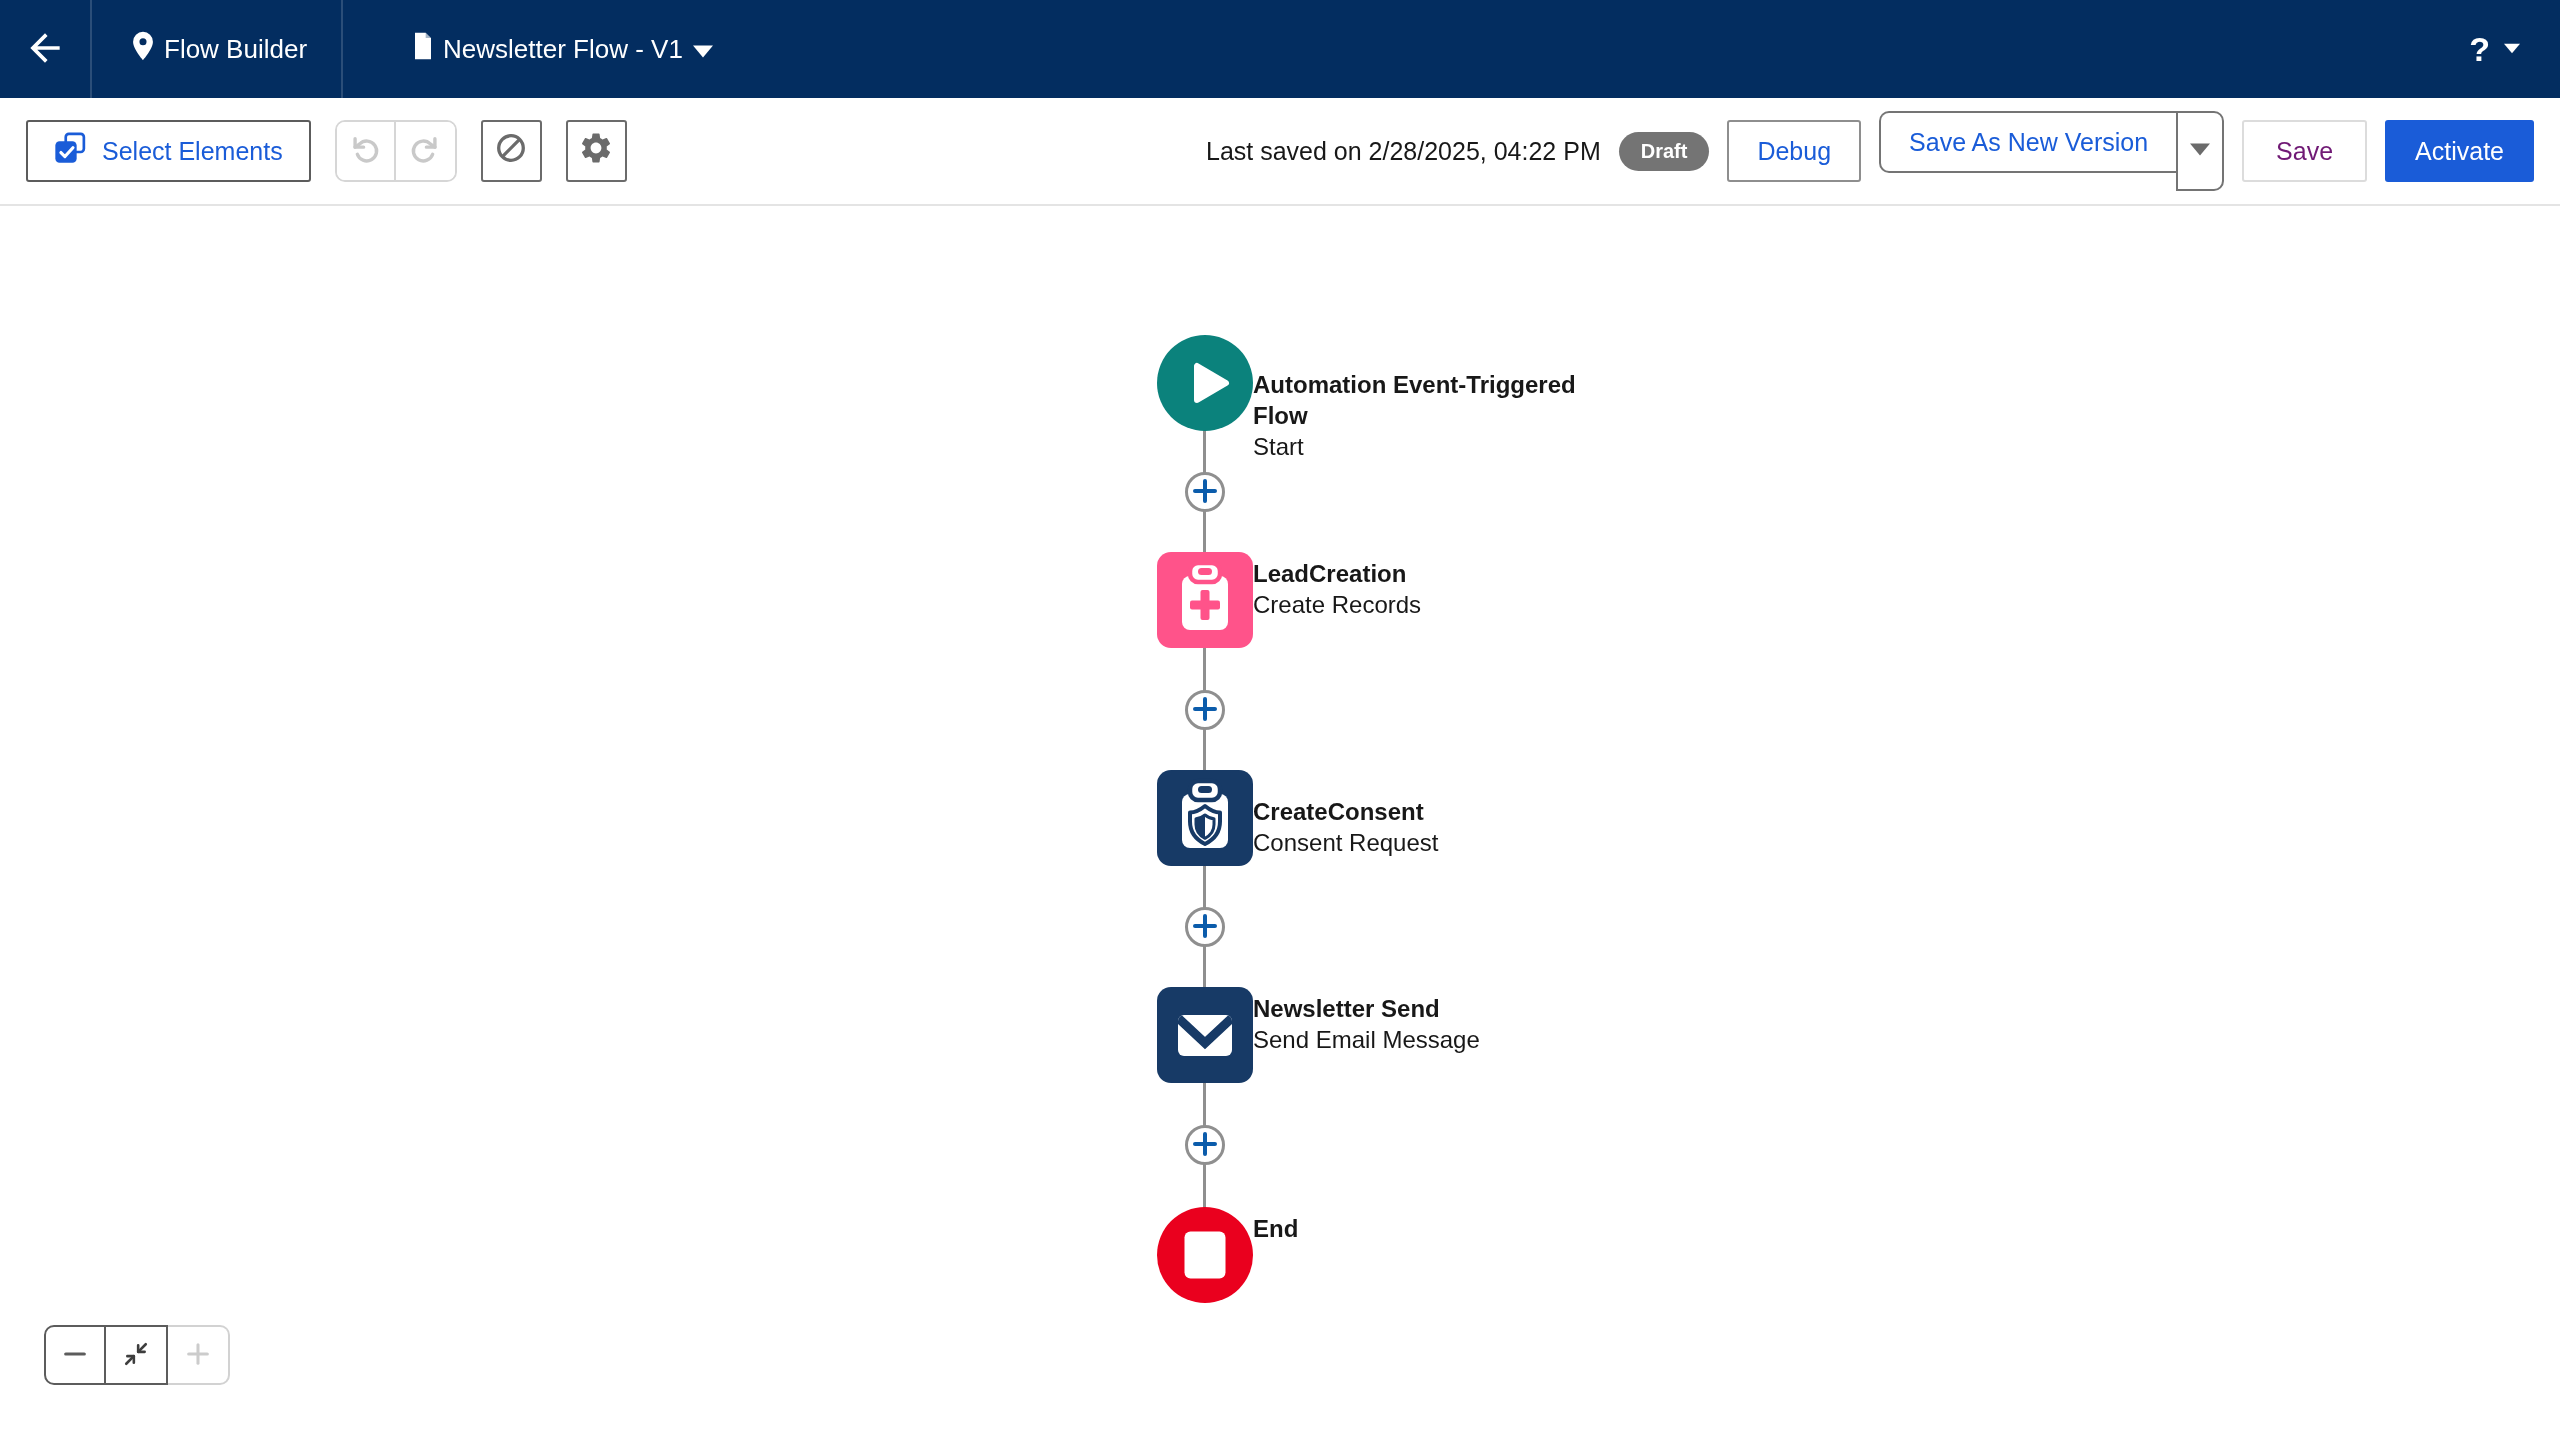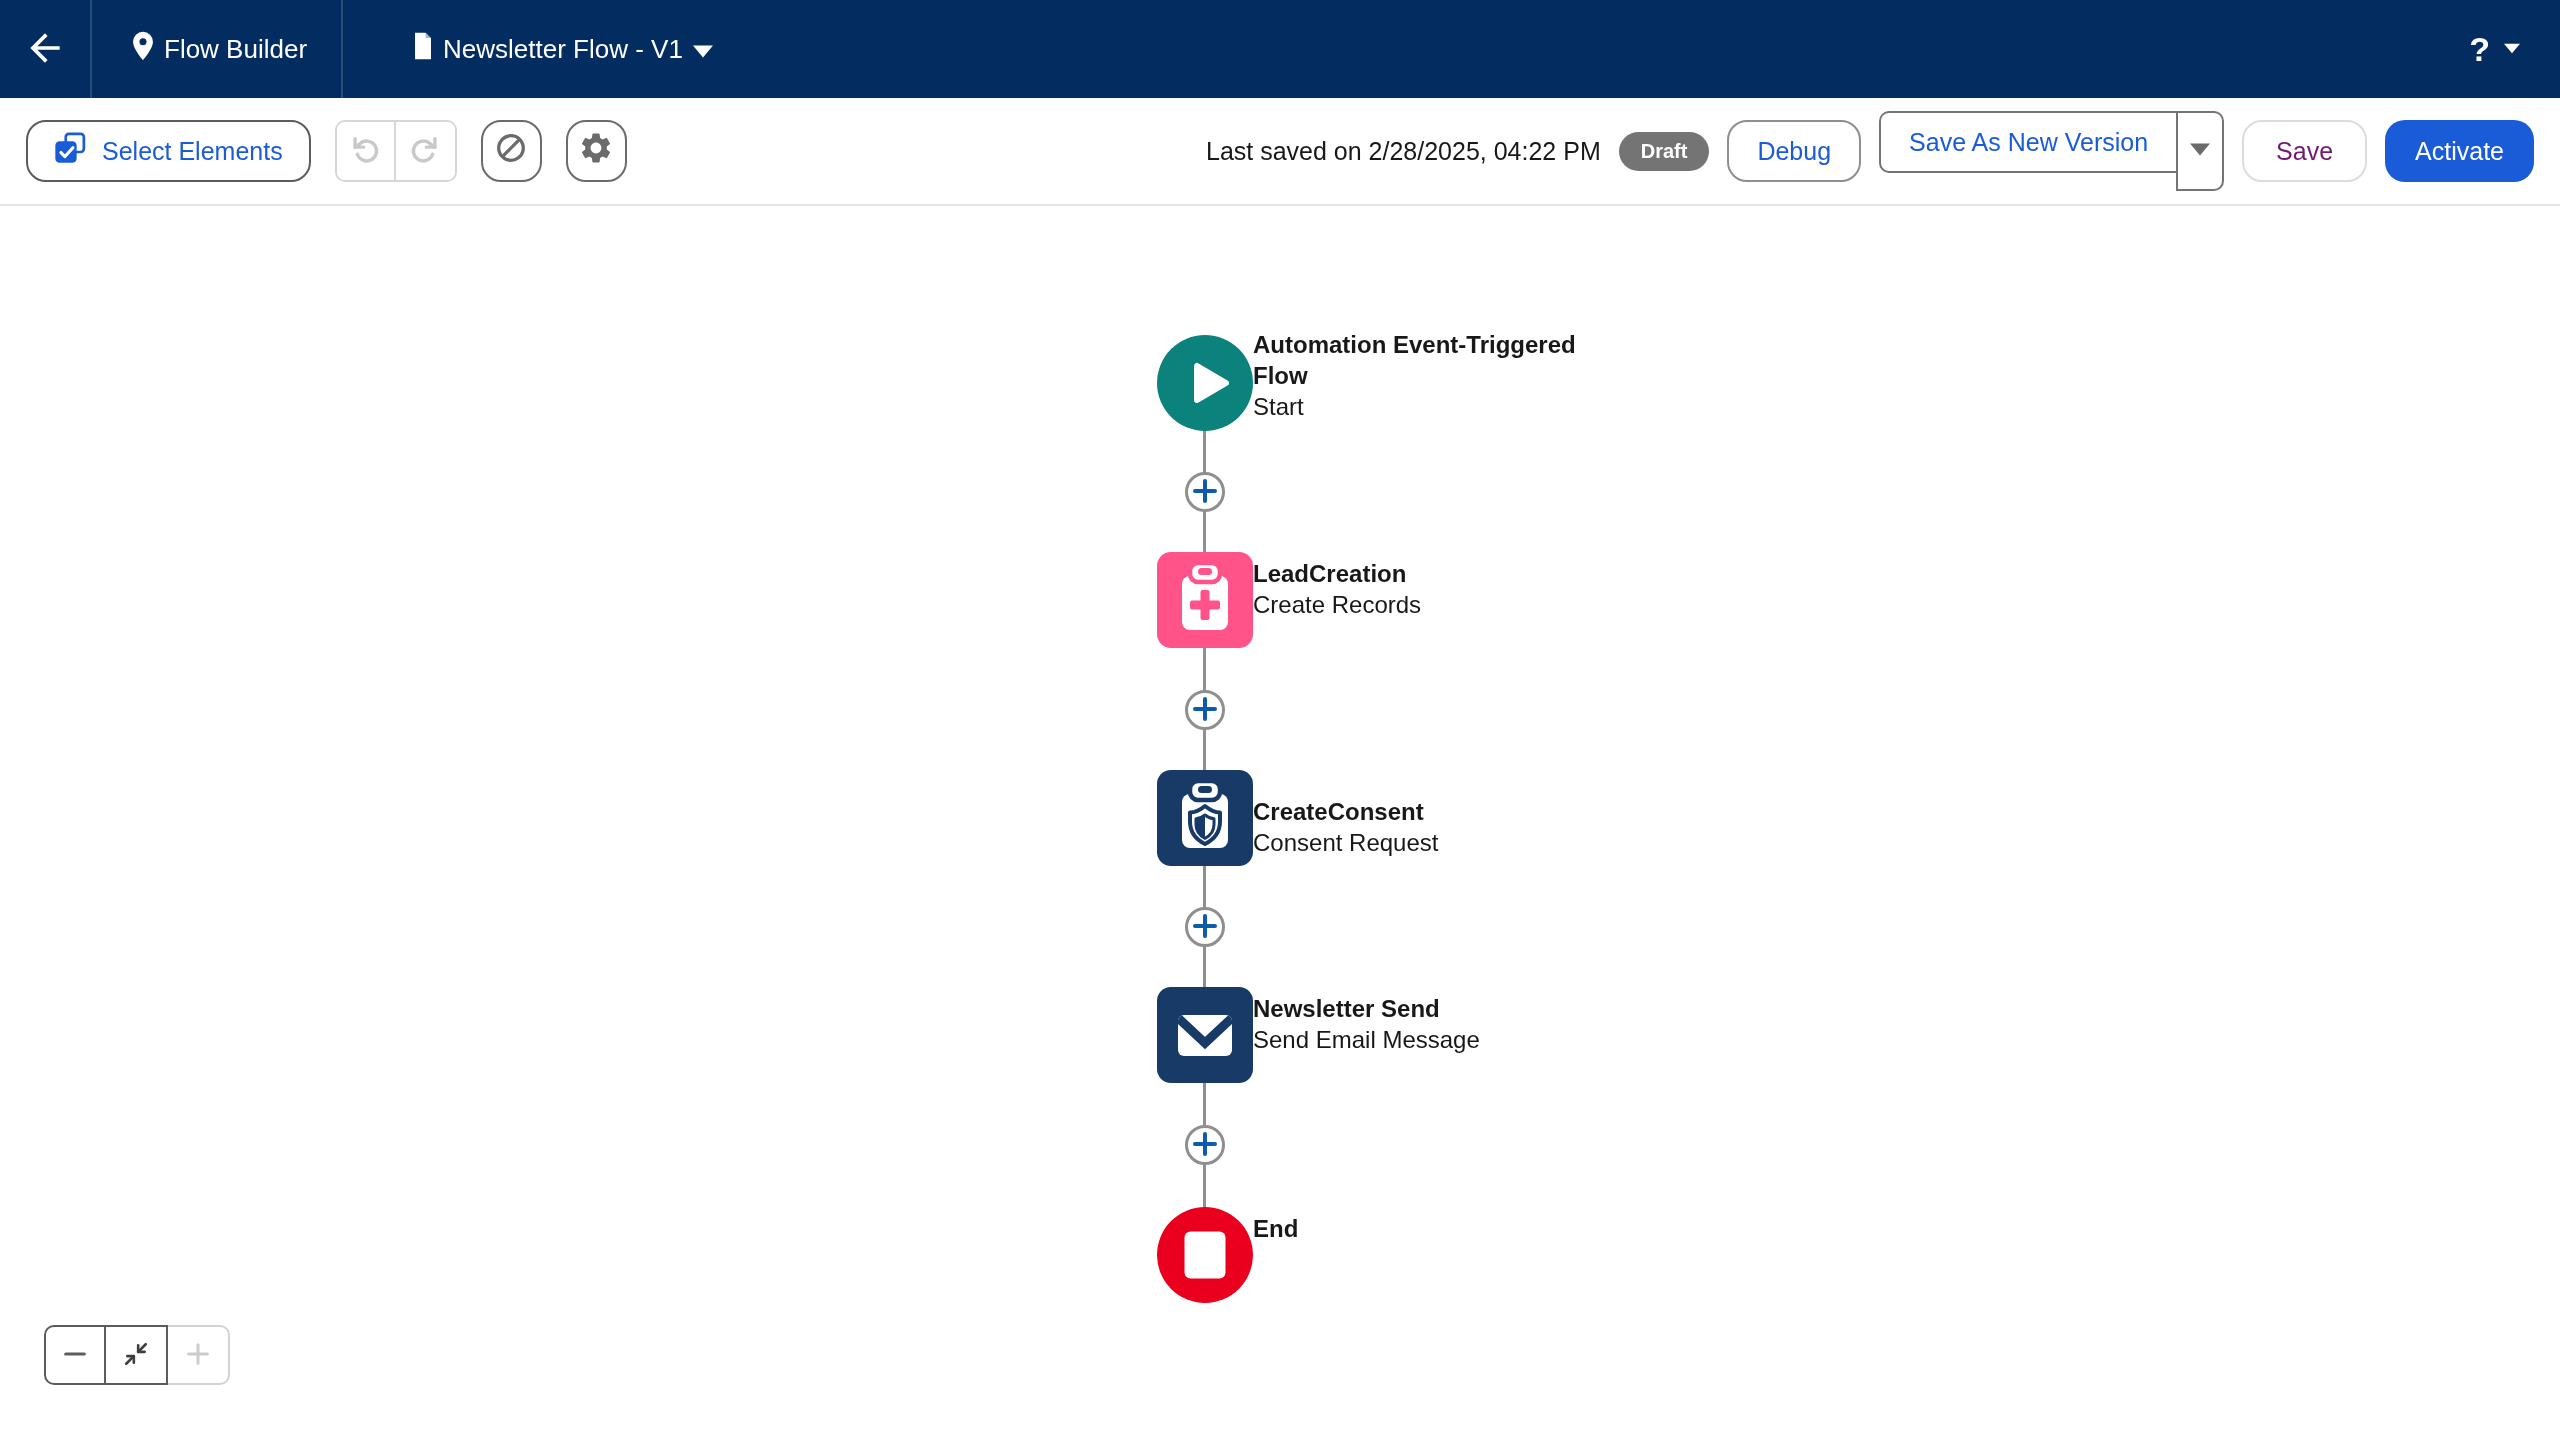--- a/index.html
+++ b/index.html
@@ -28,21 +28,21 @@
   }
   .help-q{ font-size:34px; font-weight:bold; color:#fff; line-height:1; }
 
   
   .toolbar{
     height:108px; background:#fff; border-bottom:2px solid #e4e4e4;
     display:flex; align-items:center; padding:0 26px; gap:24px;
   }
   .btn{
     display:inline-flex; align-items:center; justify-content:center;
-    height:62px; border-radius:20px; background:#fff; cursor:pointer;
+    height:62px; border-radius:3px; background:#fff; cursor:pointer;
     font-family:"Liberation Sans", sans-serif; font-size:25px;
   }
   .btn-select{
     gap:16px; padding:0 26px; border:2px solid #5c5c5c;
     color:var(--c-action-blue,#1a5cd8);
   }
   .undo-redo-group{
     display:inline-flex; height:62px; border:2px solid #d6d6d6; border-radius:10px;
     overflow:hidden;
   }
@@ -94,21 +94,21 @@
   .node-square{ border-radius:14px; }
   .node svg{ display:block; width:96px; height:96px; }
   .add-btn{
     position:absolute; left:1185px; width:40px; height:40px; border-radius:50%;
     background:#fff; border:3px solid var(--c-line-gray,#8f8f8f); cursor:pointer;
     display:flex; align-items:center; justify-content:center; padding:0;
   }
   .node-label{ position:absolute; left:1253px; color:#181818; }
   .node-title{ font-size:24px; font-weight:bold; line-height:31px; }
   .node-subtitle{ font-size:24px; line-height:31px; }
-  .label-start .node-title{ max-width:375px; }
+  .label-start .node-title{ max-width:375px;margin-top:40px; }
 
   
   .zoom-controls{
     position:absolute; left:44px; bottom:49px; display:inline-flex; height:60px;
   }
   .zoom-btn{
     width:62px; background:#fff; display:flex; align-items:center; justify-content:center;
     cursor:pointer; padding:0;
   }
   .zoom-out-btn{ border:2px solid #5c5c5c; border-radius:10px 0 0 10px; }

